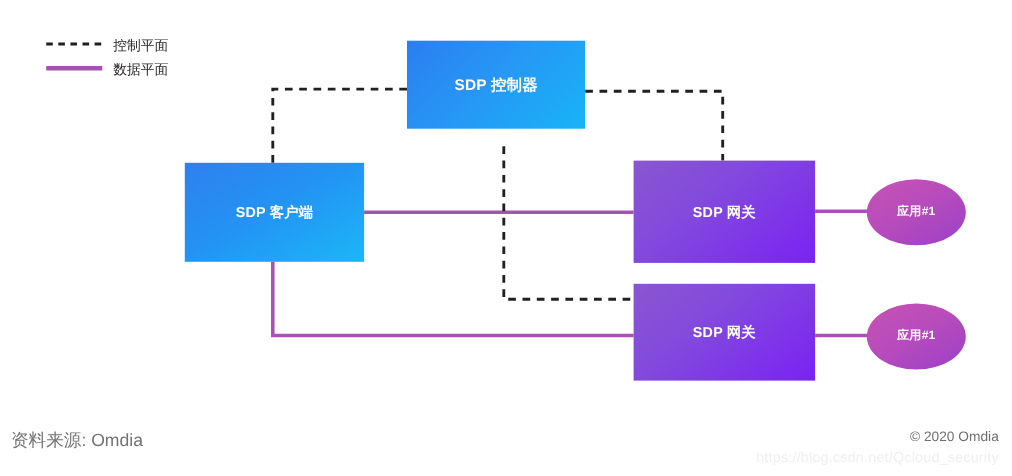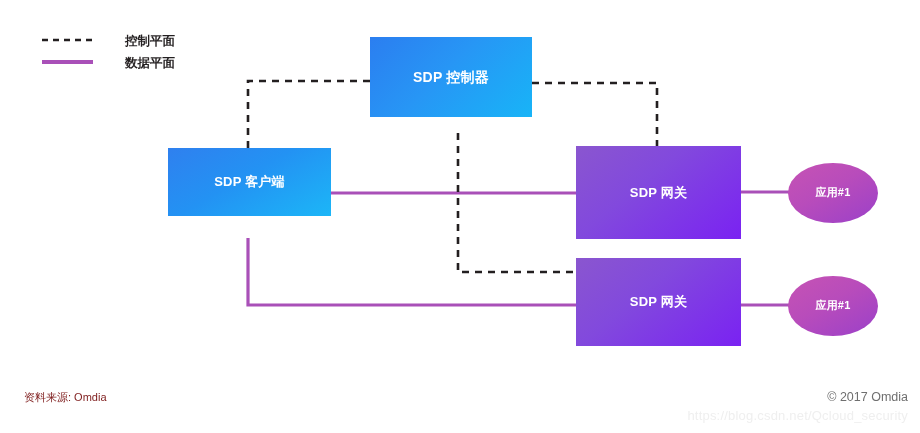--- a/index.html
+++ b/index.html
@@ -21,21 +21,21 @@
     line-height:1.2;
   }
   .box { border-radius:0; }
 
   #ctrl {
     left:370px; top:37px; width:162px; height:80px;
     background:linear-gradient(135deg,#2b7ef0 0%,#2796f5 45%,#18b4f7 100%);
     font-size:14px;
   }
   #client {
-    left:168px; top:148px; width:163px; height:68px;
+    left:168px; top:148px; width:163px; height:90px;
     background:linear-gradient(150deg,#2f80ef 0%,#2392f3 45%,#1cb6f7 100%);
     font-size:13px;
   }
   #gw1 {
     left:576px; top:146px; width:165px; height:93px;
     background:linear-gradient(140deg,#8a56cf 0%,#8249dd 40%,#7a22f2 100%);
     font-size:13px;
   }
   #gw2 {
     left:576px; top:258px; width:165px; height:88px;
@@ -50,30 +50,29 @@
     left:788px; top:163px; width:90px; height:60px;
     background:linear-gradient(150deg,#c653b4 0%,#b84cbb 45%,#9b40c9 100%);
   }
   #app2 {
     left:788px; top:276px; width:90px; height:60px;
     background:linear-gradient(150deg,#c653b4 0%,#b84cbb 45%,#9b40c9 100%);
   }
 
   .legend-label {
     position:absolute;
-    font-size:12.5px; font-weight:bold; color:#231f20;
+    font-size:12.5px; font-weight:normal; color:#231f20;
     white-space:nowrap;
-    margin-left:22px;
   }
   #legend-label-0 { left:103px; top:33px; }
   #legend-label-1 { left:103px; top:55px;text-align:right; }
 
   #source-note {
-    position:absolute; left:24px; top:390px;
-    font-size:11px; color:#7f1d1d;
+    position:absolute; left:10px; top:390px;
+    font-size:16px; color:#737373;
   }
   #copyright {
     position:absolute; right:12px; top:390px;
     font-size:12.5px; color:#6f6f6f;
   }
   #watermark {
     position:absolute; right:12px; top:408px;
     font-size:13px; color:#efefef;
     letter-spacing:0.2px;
   }
@@ -111,15 +110,15 @@
 <div class="node box" id="gw1">SDP 网关</div>
 
 <div class="node box" id="gw2">SDP 网关</div>
 
 <div class="node ellipse" id="app1">应用#1</div>
 
 <div class="node ellipse" id="app2">应用#1</div>
 
 <div id="source-note">资料来源: Omdia</div>
 
-<div id="copyright">© 2017 Omdia</div>
+<div id="copyright">© 2020 Omdia</div>
 
 <div id="watermark">https://blog.csdn.net/Qcloud_security</div>
 
 </body></html>

